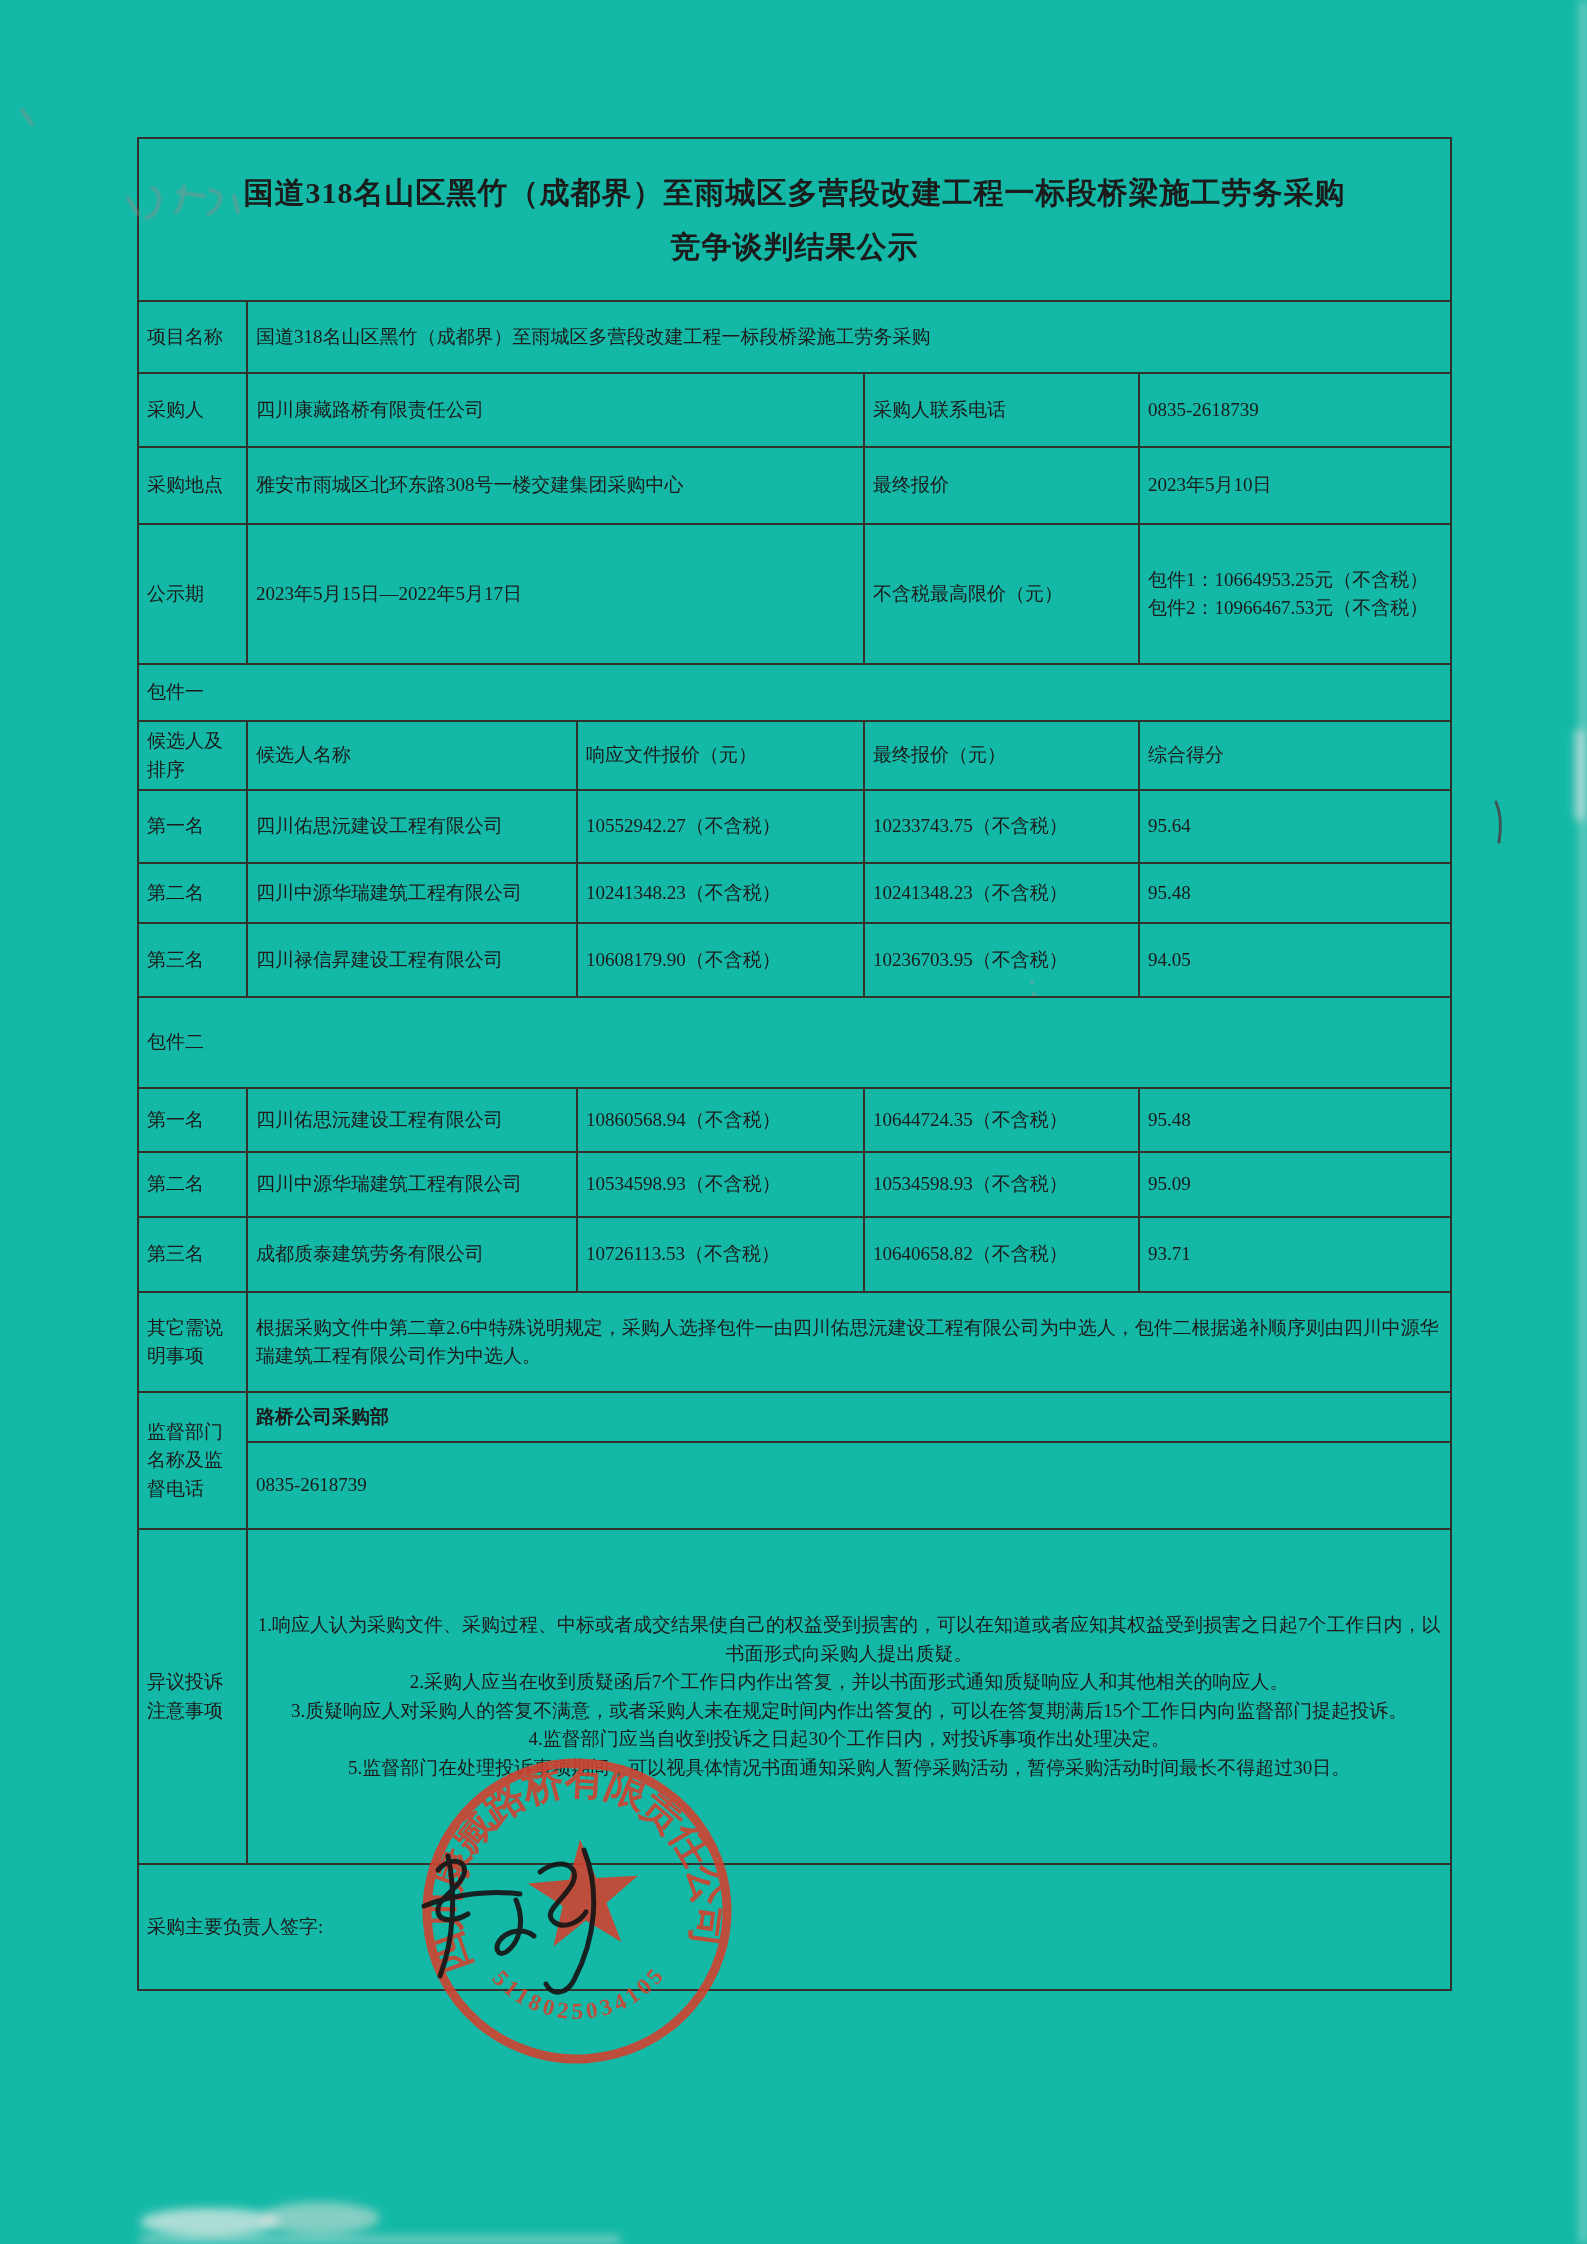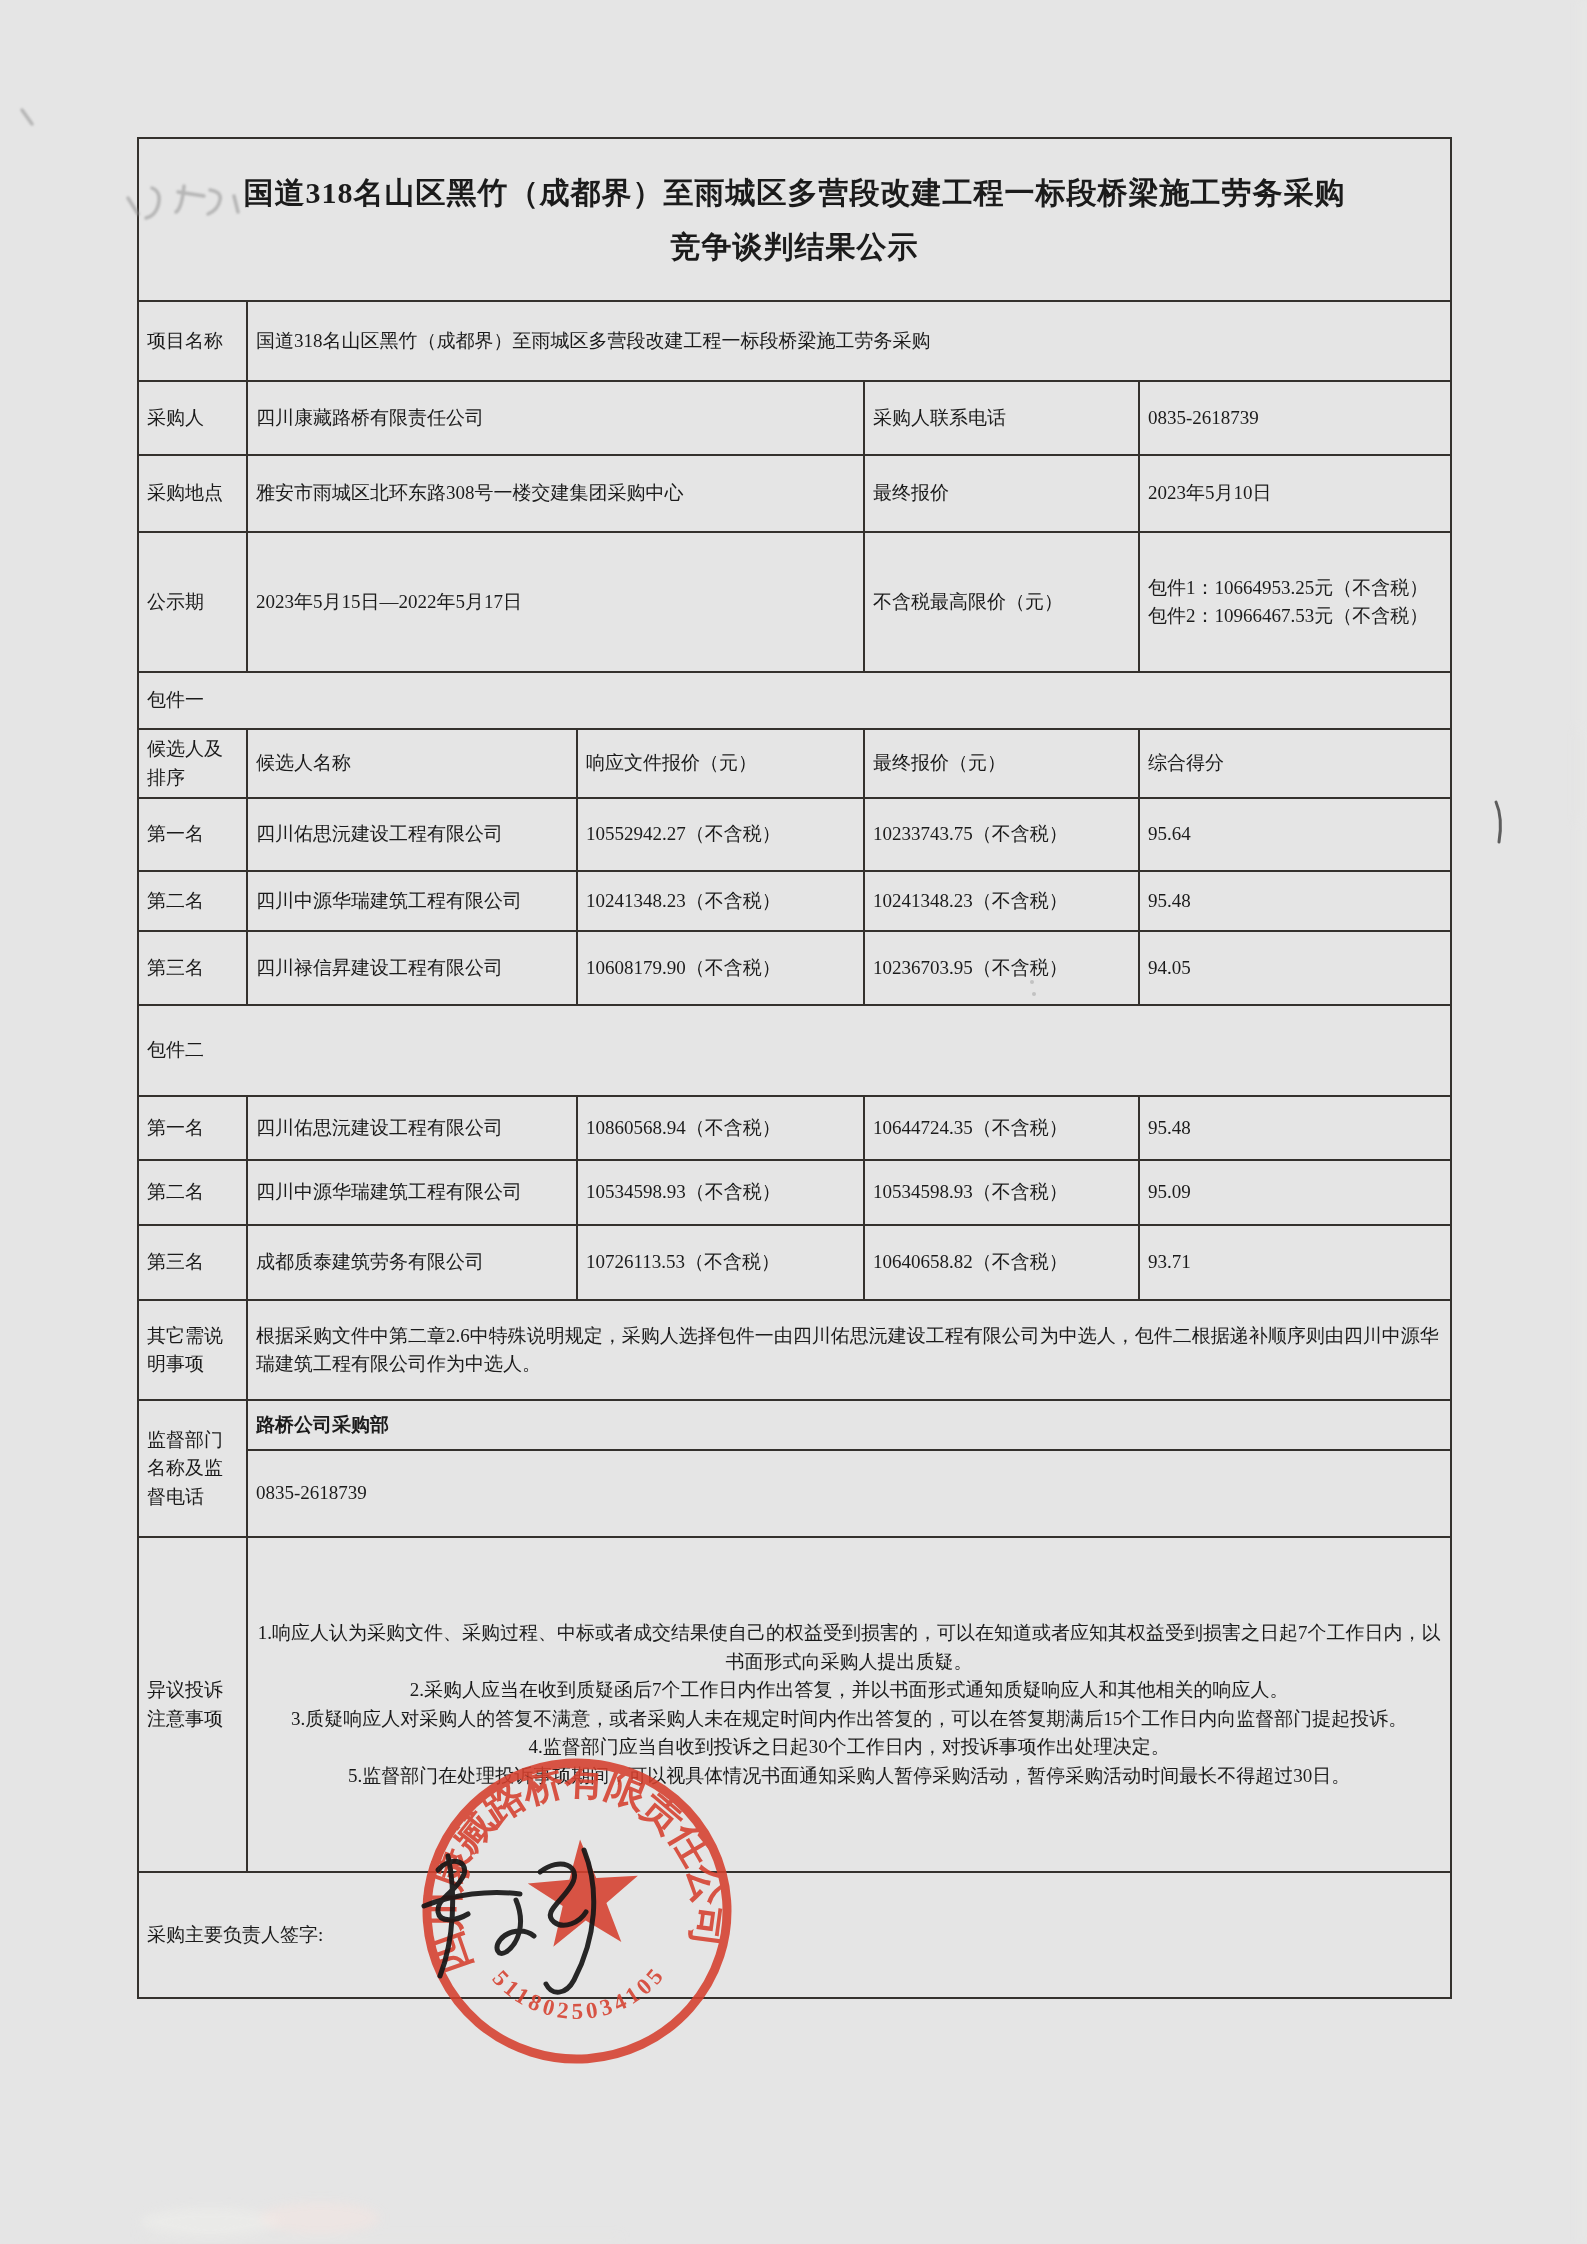--- a/index.html
+++ b/index.html
@@ -1,21 +1,21 @@
 <!DOCTYPE html>
 <html><head>
 <meta charset="utf-8">
 <style>
   html,body{margin:0;padding:0;}
   body{
     width:1587px;height:2244px;position:relative;background:#ffffff;
     font-family:"Liberation Serif","DejaVu Serif",serif;color:#1b1b1b;
     overflow:hidden;
   }
-  .page{position:absolute;inset:0;background:#e5e5e5;}
+  .page{position:absolute;inset:0;background:#14b8a6;}
   table.doc{
     position:absolute;left:137px;top:137px;width:1313px;
     border-collapse:collapse;table-layout:fixed;
   }
   table.doc td{
     border:2px solid #34312d;vertical-align:middle;
     padding:2px 8px;font-size:19px;line-height:1.5;color:#1b1b1b;
     overflow:hidden;word-break:break-all;
   }
   td.title-cell{border:3px solid #34312d;text-align:center;vertical-align:middle;}
@@ -49,21 +49,21 @@
     </colgroup>
 
     <tbody>
         <tr style="height:163px">
       <td colspan="5" class="title-cell">
         <div class="title-line">国道318名山区黑竹（成都界）至雨城区多营段改建工程一标段桥梁施工劳务采购</div>
         <div class="title-line">竞争谈判结果公示</div>
       </td>
     </tr>
 
-    <tr style="height:80px">
+    <tr style="height:72px">
       <td class="l lbl">项目名称</td>
       <td colspan="4" class="l">国道318名山区黑竹（成都界）至雨城区多营段改建工程一标段桥梁施工劳务采购</td>
     </tr>
 
     <tr style="height:74px">
       <td class="l lbl">采购人</td>
       <td colspan="2" class="l">四川康藏路桥有限责任公司</td>
       <td class="c">采购人联系电话</td>
       <td class="c">0835-2618739</td>
     </tr>

